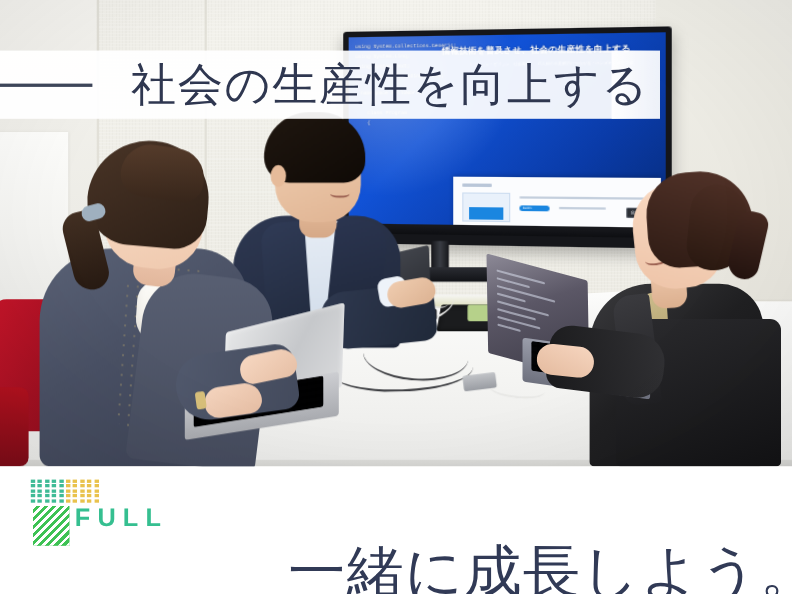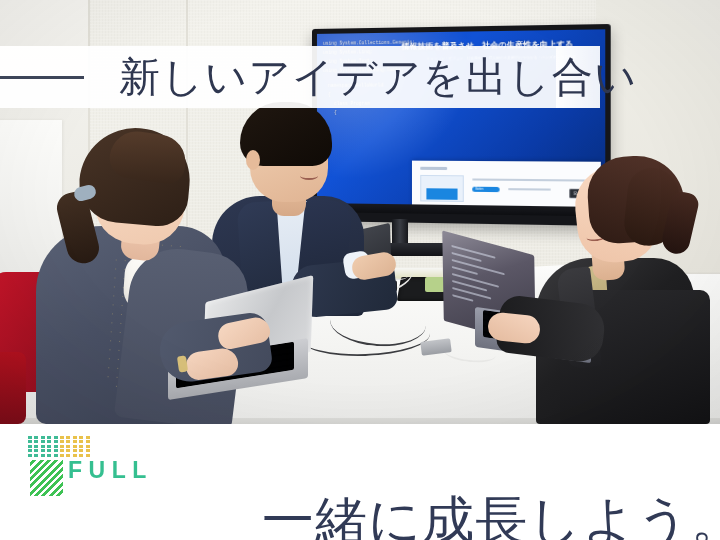--- a/index.html
+++ b/index.html
@@ -454,21 +454,21 @@
     </div>
     <div class="w2-arm"></div>
     <div class="w2-hand"></div>
 
     <div class="photo-vig"></div>
   </div>
 
   <div class="headband"></div>
   <div class="headband-fade"></div>
   <div class="rule"></div>
-  <div class="headline">新しいアイデアを出し合い</div>
+  <div class="headline">社会の生産性を向上する</div>
 
   <div class="bottom"></div>
 
   <div class="logo">
     <div class="logo-dots">
       <div class="dotrow">
         <div class="dot g"></div>
           <div class="dot g"></div>
           <div class="dot g"></div>
           <div class="dot g"></div>

